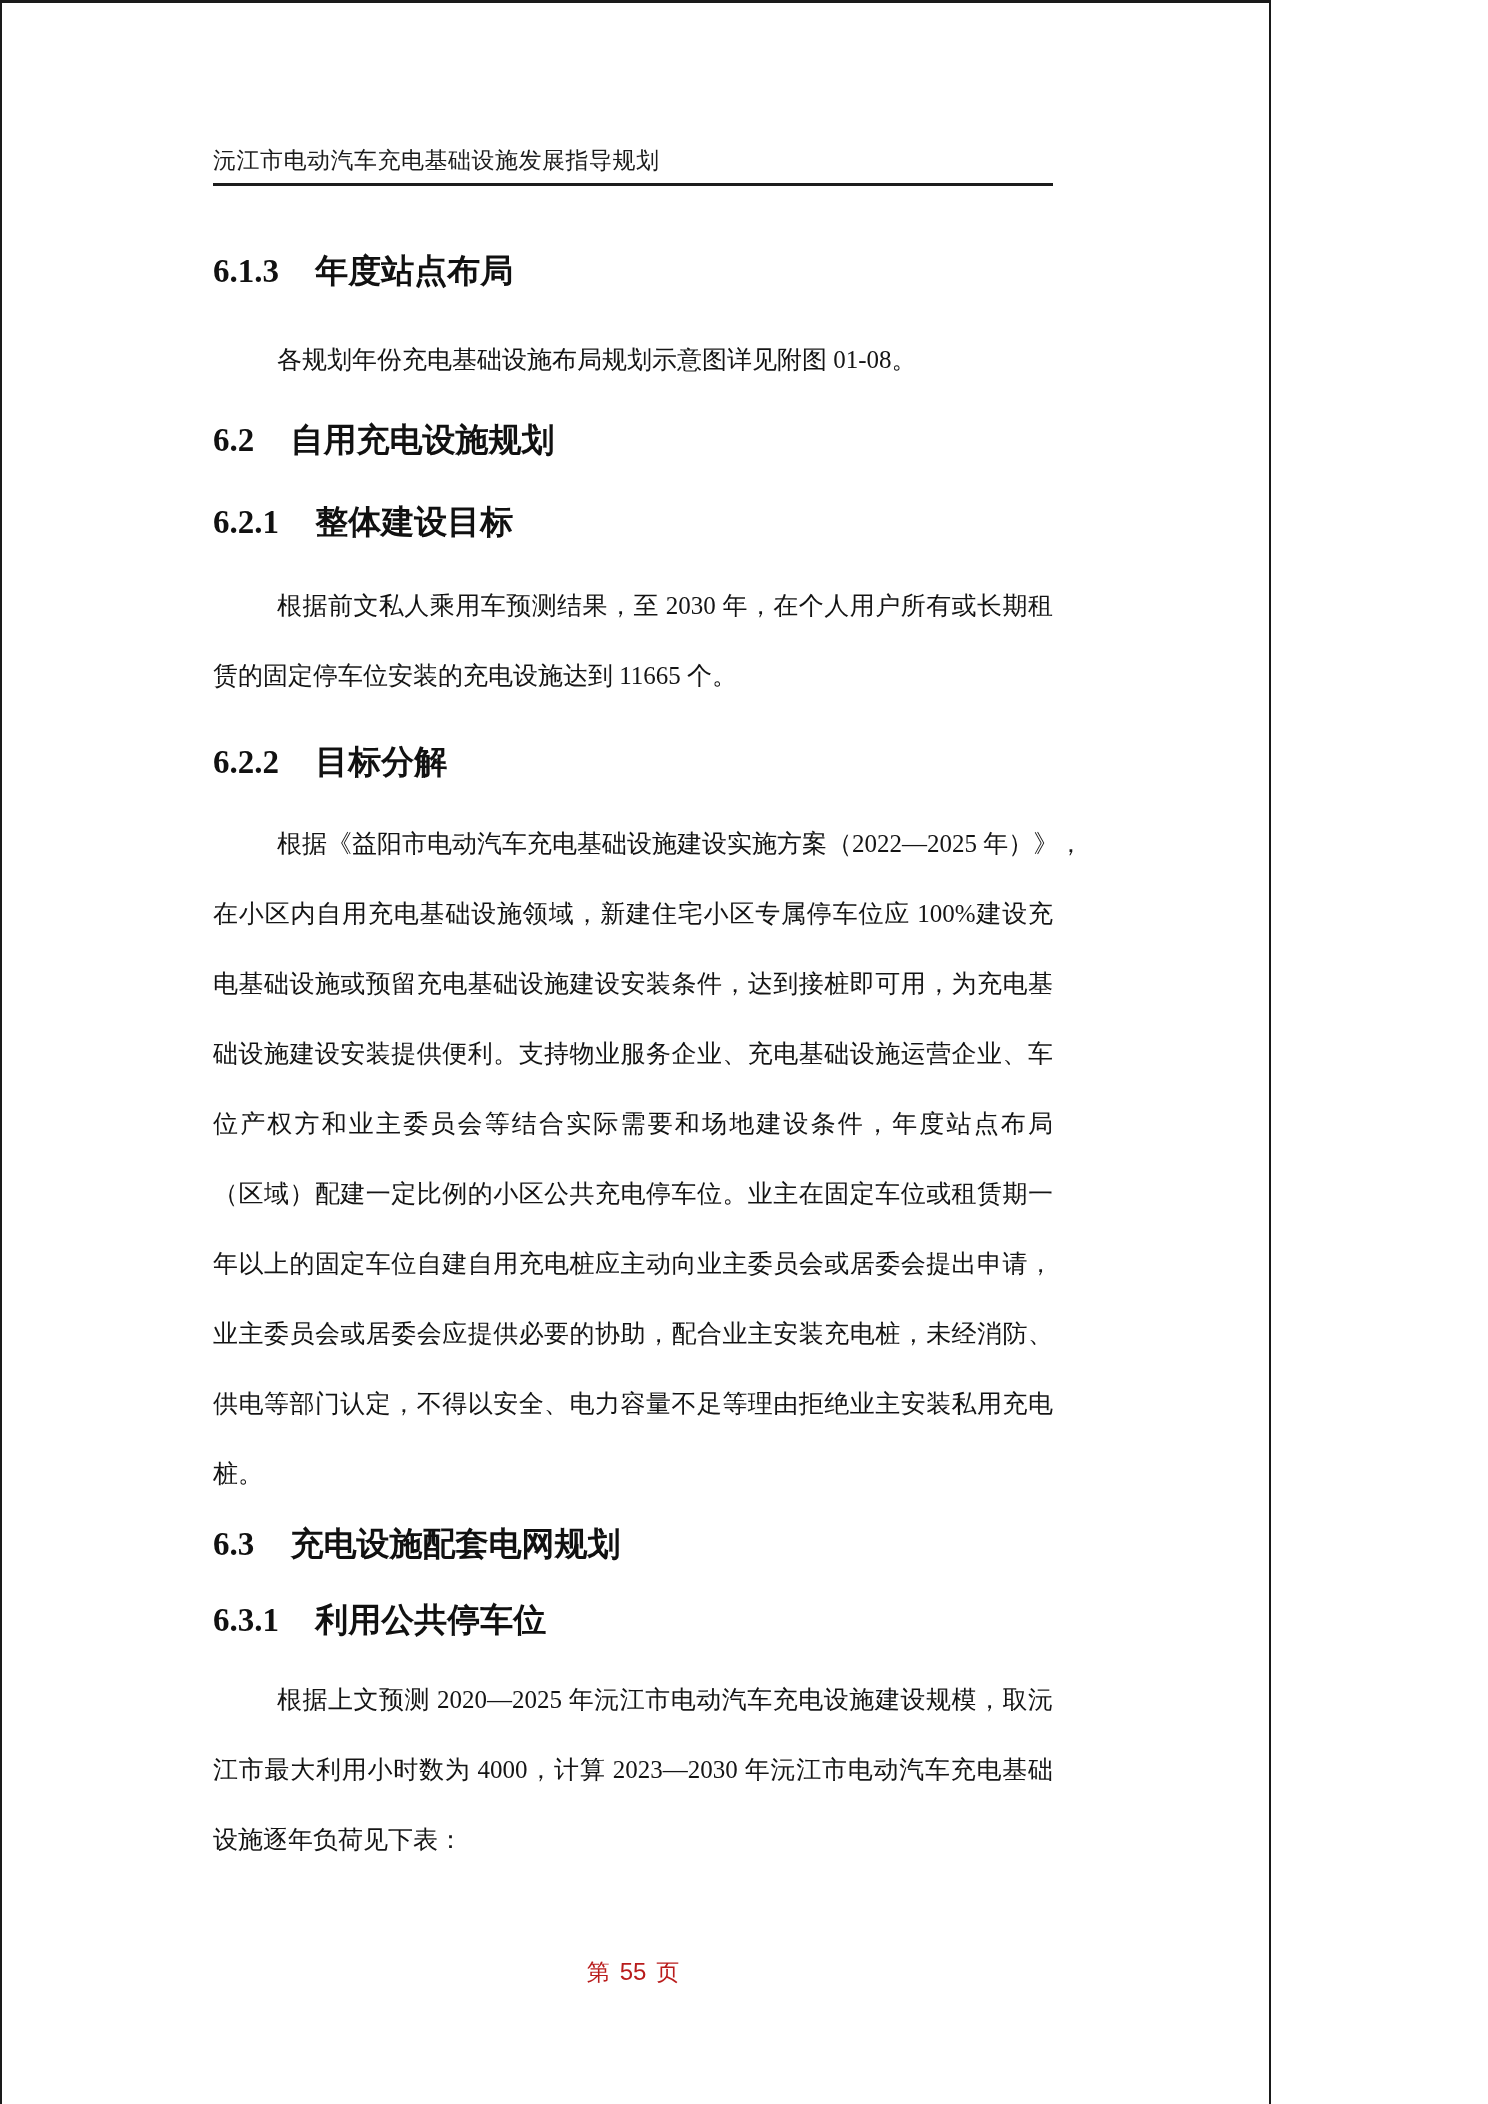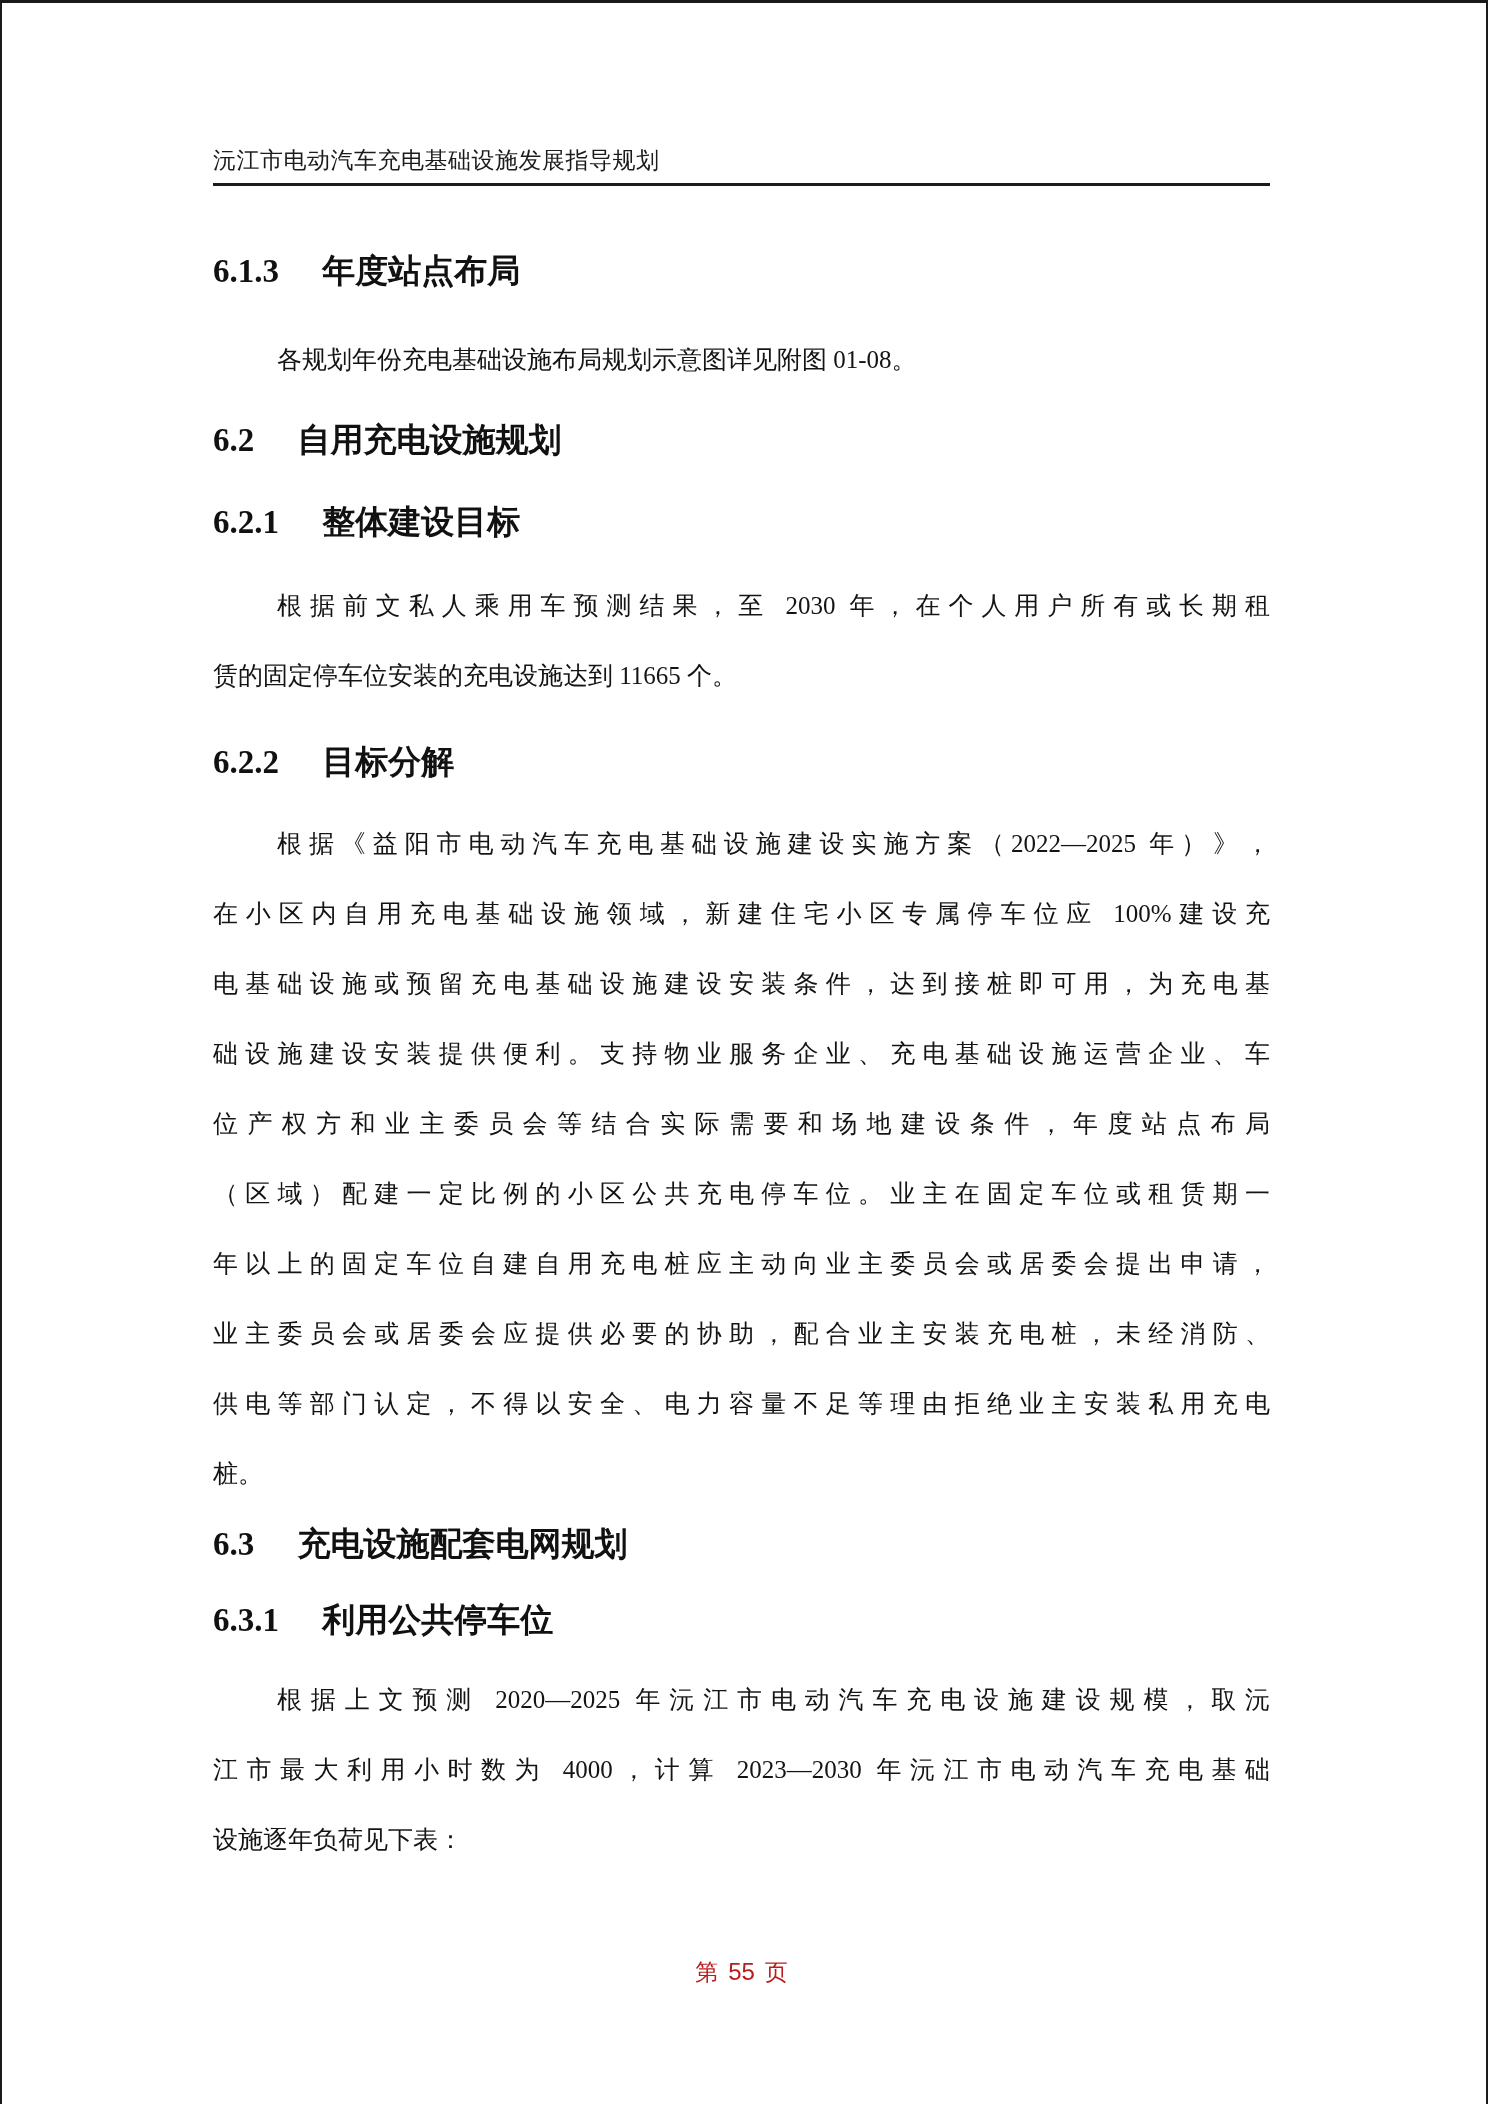--- a/index.html
+++ b/index.html
@@ -8,21 +8,21 @@
     background: #ffffff;
   }
   body {
     width: 1488px;
     height: 2104px;
     font-family: "Liberation Serif", "DejaVu Serif", serif;
     color: #161616;
   }
   .page {
     box-sizing: border-box;
-    width: 1488px;
+    width: 1271px;
     height: 2104px;
     background: #ffffff;
     border-top: 3px solid #1a1a1a;
     border-left: 2px solid #1a1a1a;
     border-right: 2px solid #1a1a1a;
     overflow: hidden;
   }
   .content {
     margin-left: 211px;
     margin-right: 216px; 
@@ -42,21 +42,21 @@
   }
   
   .h {
     margin: 0;
     font-size: 33px;
     font-weight: bold;
     line-height: 42px;
     color: #111111;
     white-space: nowrap;
   }
-  .h .hnum { margin-right: 35px; }
+  .h .hnum { margin-right: 28px; }
   .h613 { margin-top: 64px; }
   .h62  { margin-top: 24px; }
   .h621 { margin-top: 40px; }
   .h622 { margin-top: 30px; }
   .h63  { margin-top: 14px; }
   .h631 { margin-top: 34px; }
   
   .para {
     font-size: 25px;
     line-height: 70px;

